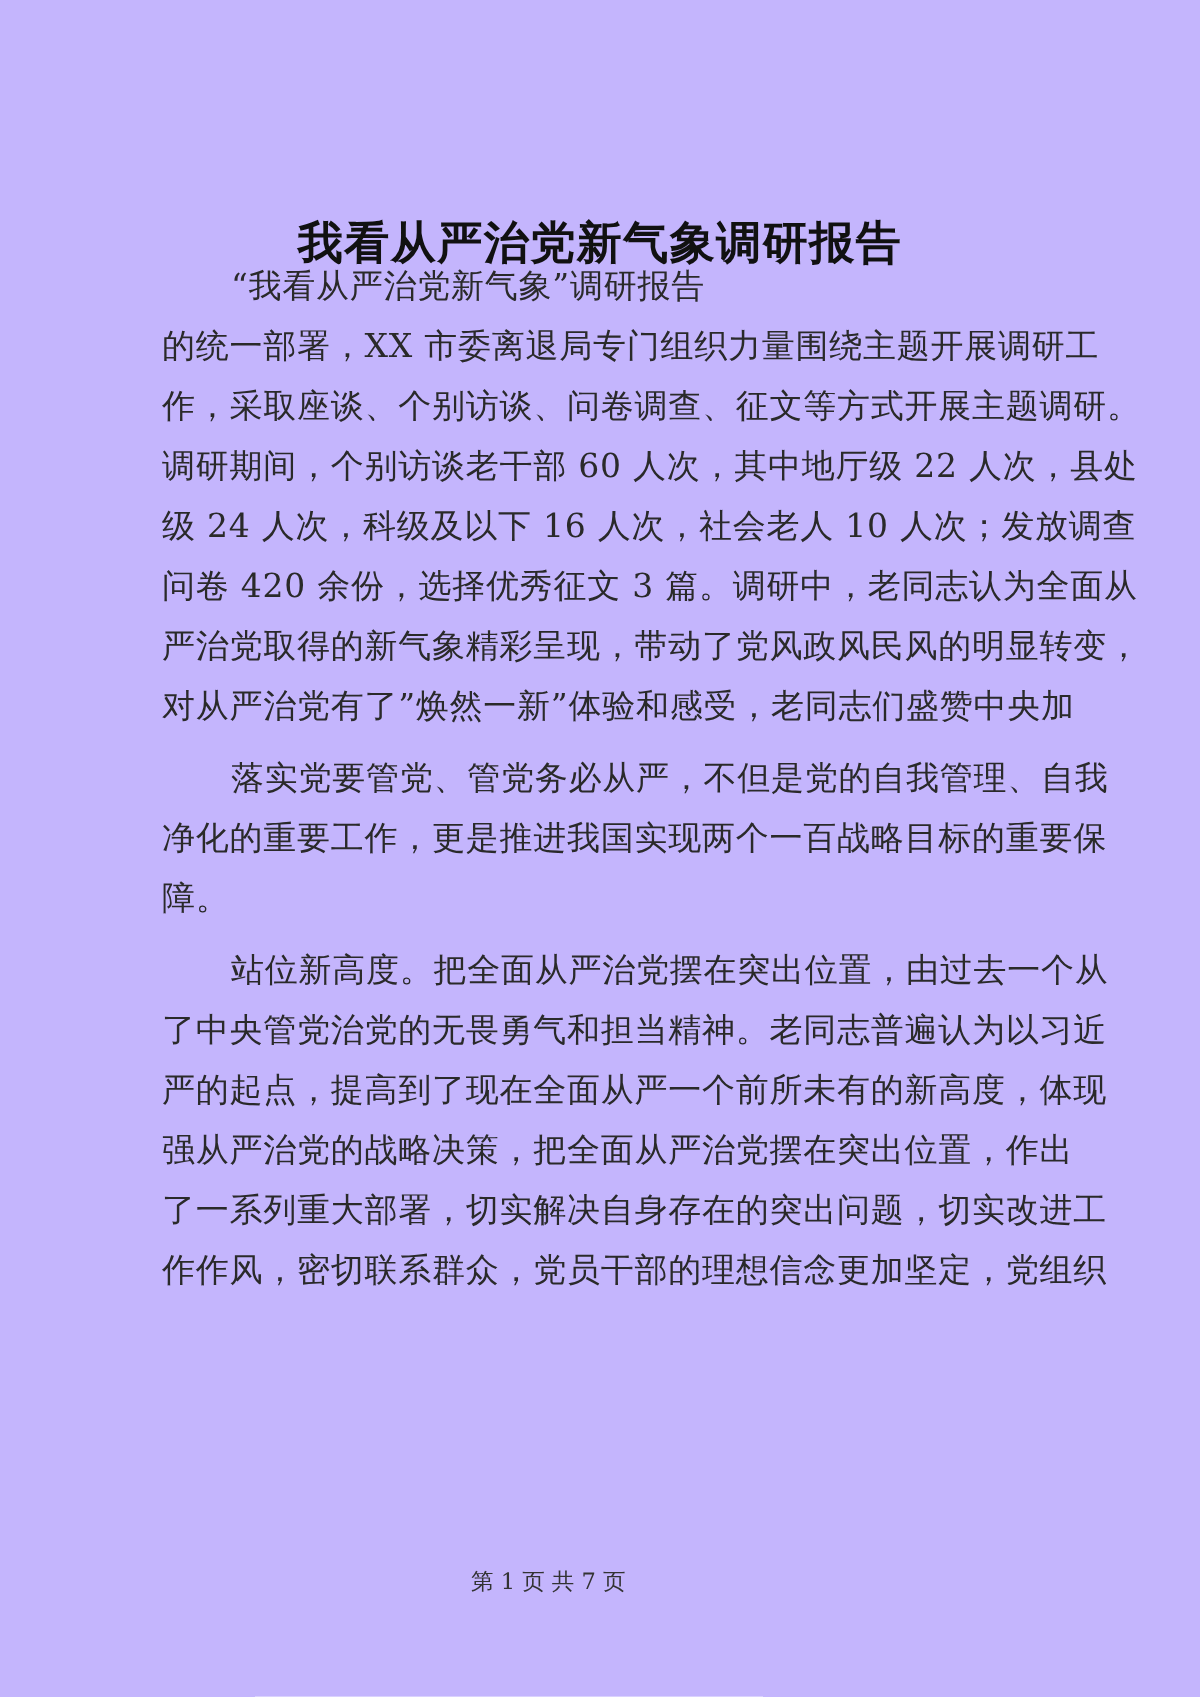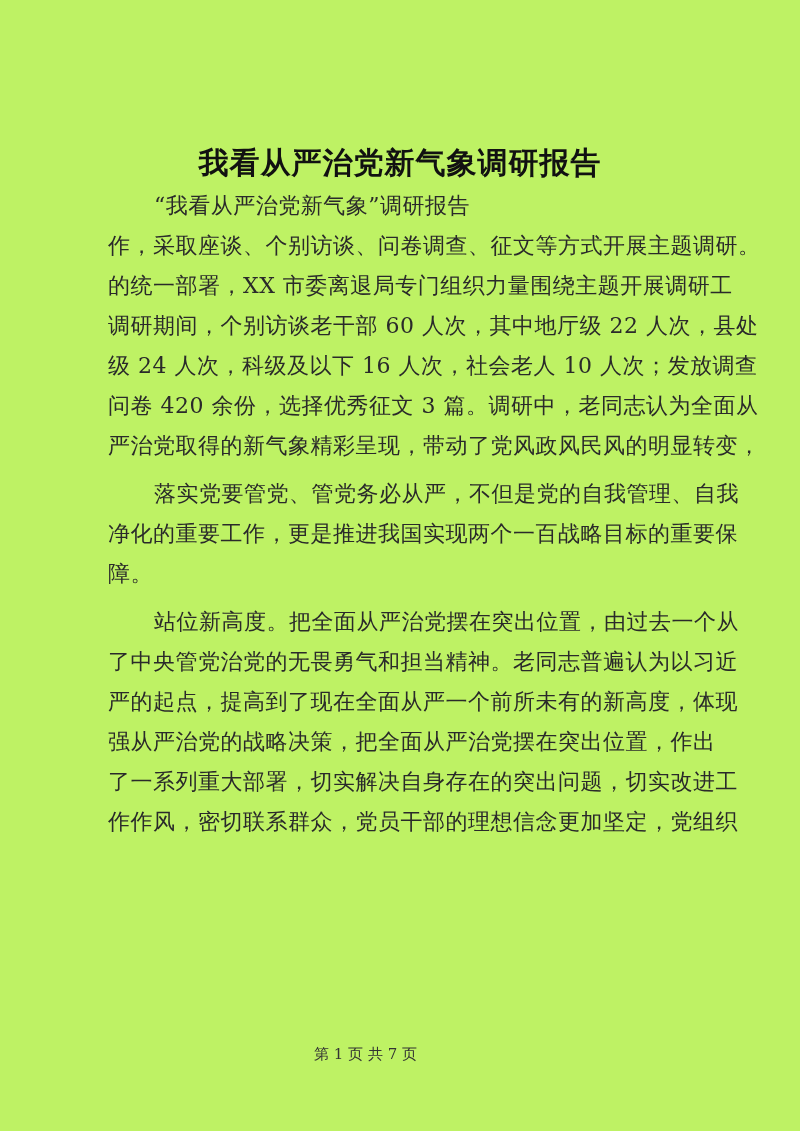--- a/index.html
+++ b/index.html
@@ -1,45 +1,46 @@
 <!DOCTYPE html>
 <html><head>
   <meta charset="utf-8">
   <style>
     html, body { margin: 0; padding: 0; background: #ffffff; }
     body { width: 800px; height: 1131px; position: relative; overflow: hidden;
       font-family: "DejaVu Serif", "Liberation Serif", serif; color: #222222; }
-    .page { position: absolute; left: 0; top: 0; width: 800px; height: 1131px; background: #bef264; text-decoration: underline; }
+    .page { position: absolute; left: 0; top: 0; width: 800px; height: 1131px; background: #c4b5fd; text-decoration: underline; }
     .title { position: absolute; left: 0; top: 142px; width: 800px; text-align: center;
       font-size: 30px; font-weight: bold; color: #111111; letter-spacing: 1px; line-height: 42px; }
-    .body { position: absolute; left: 108px; top: 186px; width: 604px; }
+    .body { position: absolute; left: 108px; top: 172px; width: 604px; }
     .line { height: 40px; line-height: 40px; font-size: 22px; white-space: nowrap;
       text-align: justify; text-align-last: justify; color: #2a2a2a; letter-spacing: 0.5px; }
     .line.indent { padding-left: 46px; }
     .line.last { text-align-last: left; }
     .gap { height: 8px; }
     .footer { position: absolute; left: 0; top: 1045px; width: 731px; text-align: center;
       font-size: 15px; color: #333333; }
   </style>
 </head>
 <body>
 
 <div class="page">
   <div class="title">我看从严治党新气象调研报告</div>
 
   <div class="body">
     <div class="line indent last">“我看从严治党新气象”调研报告</div>
 
     <div>
+      <div class="line">的统一部署，XX 市委离退局专门组织力量围绕主题开展调研工</div>
       <div class="line">作，采取座谈、个别访谈、问卷调查、征文等方式开展主题调研。</div>
-      <div class="line">的统一部署，XX 市委离退局专门组织力量围绕主题开展调研工</div>
       <div class="line">调研期间，个别访谈老干部 60 人次，其中地厅级 22 人次，县处</div>
       <div class="line">级 24 人次，科级及以下 16 人次，社会老人 10 人次；发放调查</div>
       <div class="line">问卷 420 余份，选择优秀征文 3 篇。调研中，老同志认为全面从</div>
       <div class="line">严治党取得的新气象精彩呈现，带动了党风政风民风的明显转变，</div>
+      <div class="line">对从严治党有了”焕然一新”体验和感受，老同志们盛赞中央加</div>
     </div>
 
     <div class="gap"></div>
 
     <div>
       <div class="line indent">落实党要管党、管党务必从严，不但是党的自我管理、自我</div>
       <div class="line">净化的重要工作，更是推进我国实现两个一百战略目标的重要保</div>
       <div class="line last">障。</div>
     </div>
 

